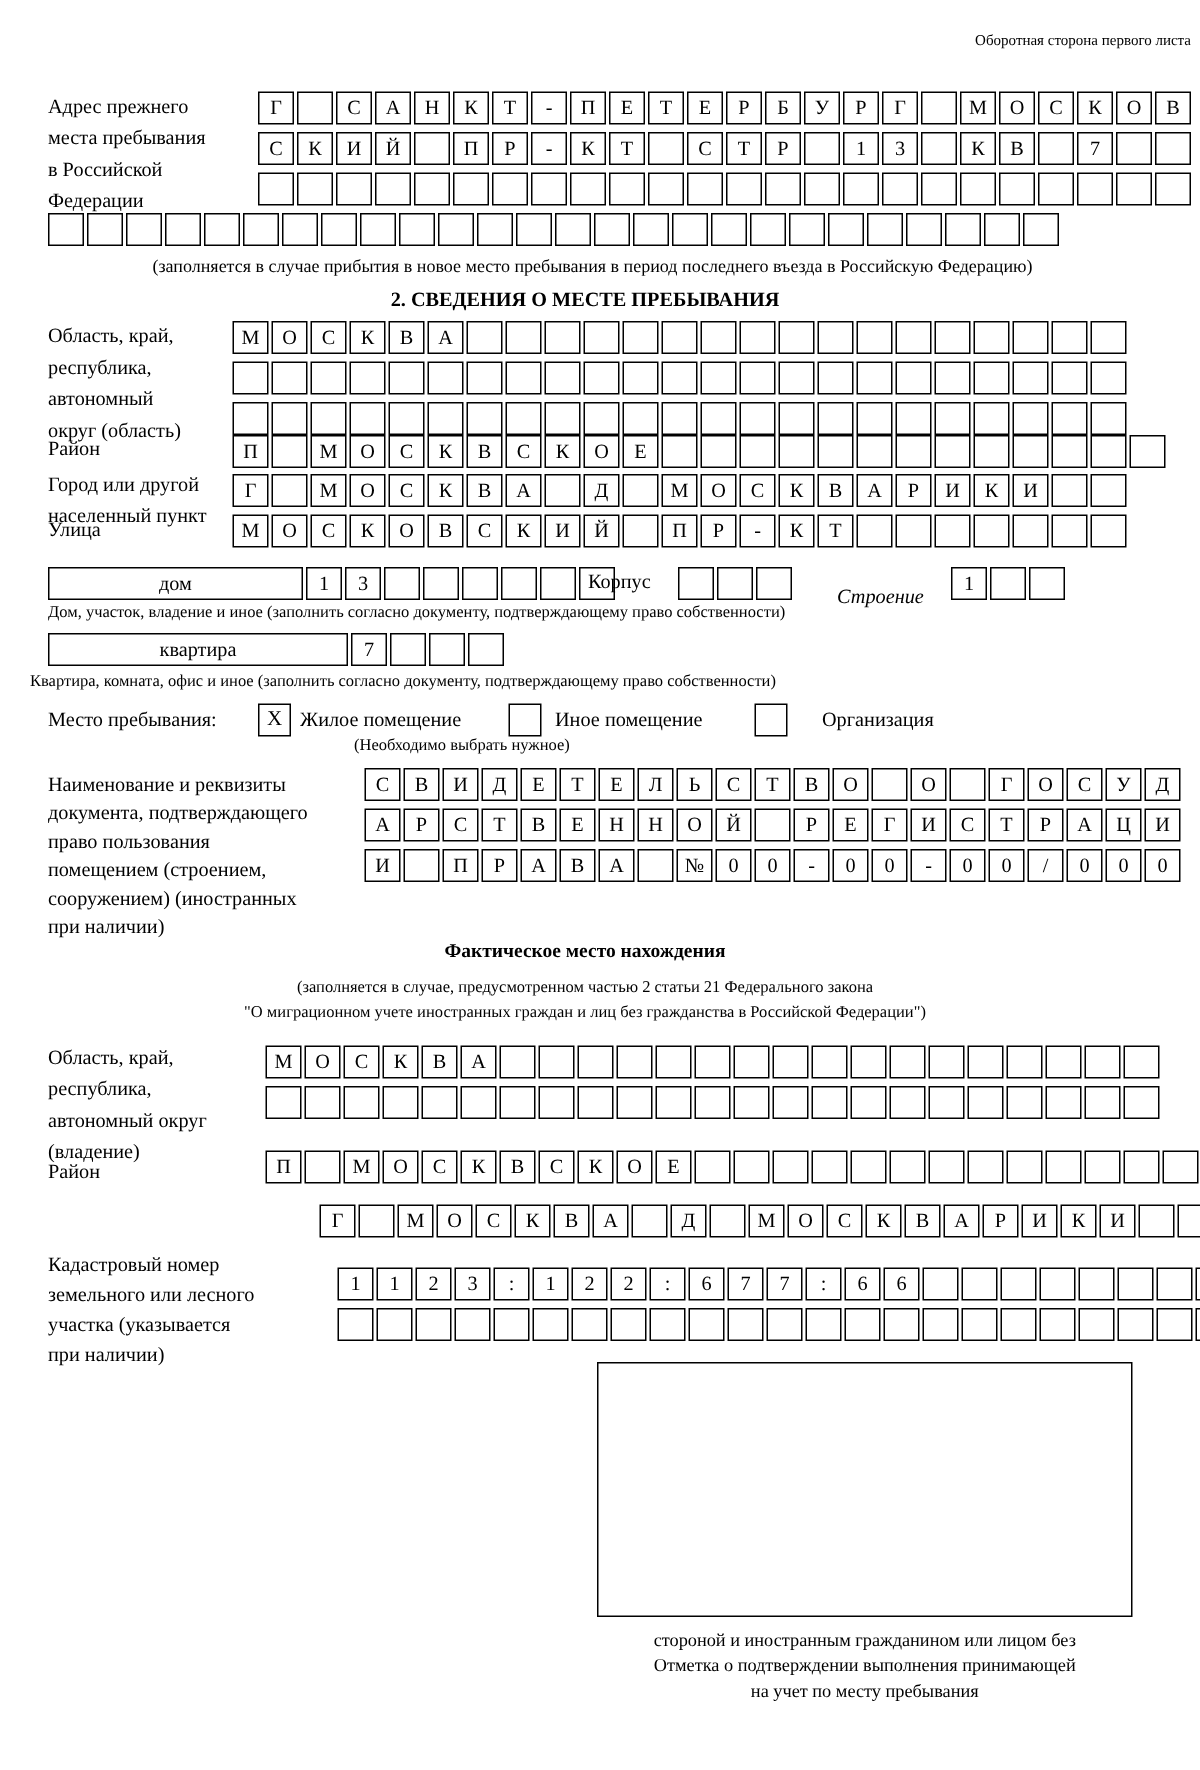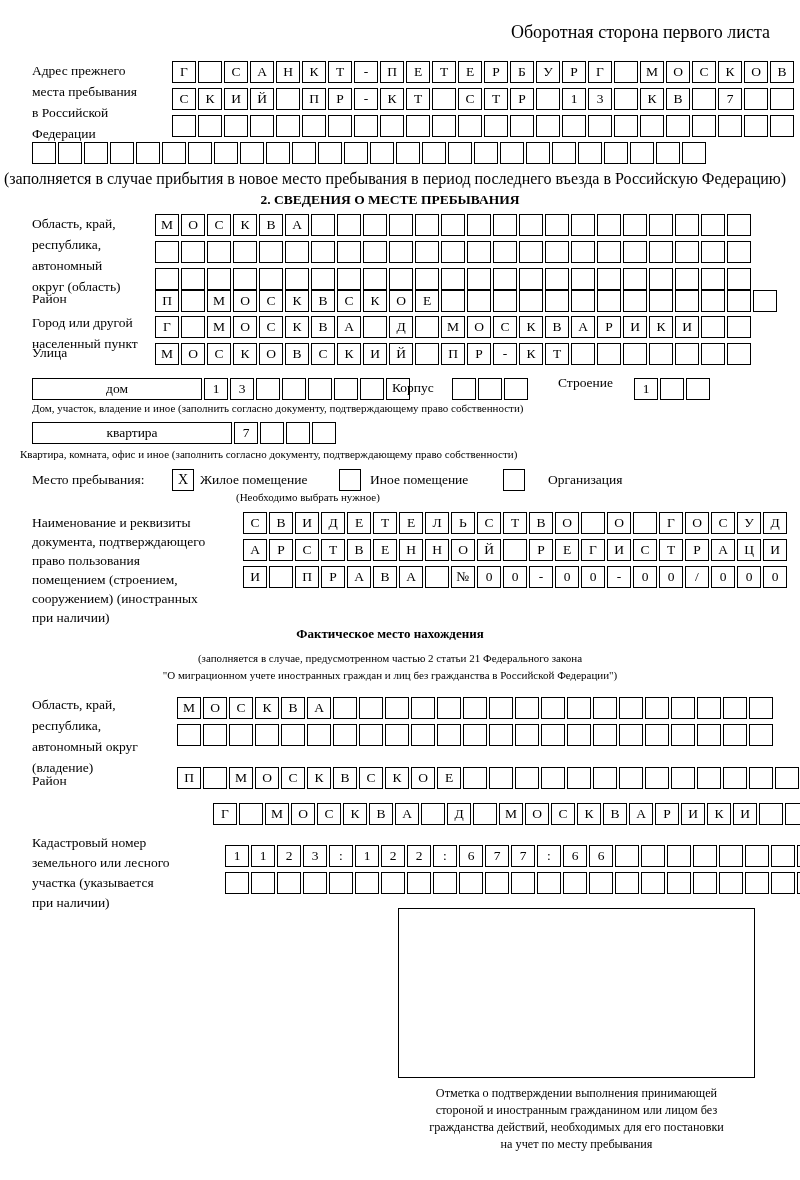--- a/index.html
+++ b/index.html
@@ -18,21 +18,22 @@
   .page {
     position: relative;
     width: 800px;
     height: 1180px;
     overflow: hidden;
   }
   .abs { position: absolute; }
   .hdr-right {
     top: 22px; left: 0; width: 770px;
     text-align: right;
-    font-size: 18px;
+    font-size: 10px;
+    padding-left: 24px;
   }
   .lbl {
     font-size: 13.5px;
     line-height: 21px;
   }
   .center { text-align: center; }
   .bold { font-weight: bold; }
 
   
   .cells {
@@ -67,21 +68,21 @@
     border: 1px solid #000;
     box-sizing: border-box;
     display: inline-block;
     text-align: center;
     line-height: 20px;
     font-size: 14px;
     vertical-align: middle;
   }
 
   .note {
-    font-size: 16px;
+    font-size: 12px;
   }
   .small {
     font-size: 11px;
   }
   .bigbox {
     border: 1px solid #000;
     box-sizing: border-box;
   }
   .tiny-center {
     text-align: center;
@@ -391,21 +392,21 @@
       <div class="cell"></div>
       <div class="cell"></div>
       <div class="cell"></div>
     </div>
   <div class="abs lbl" style="top:377px; left:392px;">Корпус</div>
   <div class="abs cells" id="s2-korpus" style="top:378px; left:452px;">
       <div class="cell"></div>
       <div class="cell"></div>
       <div class="cell"></div>
     </div>
-  <div class="abs lbl" style="top:372px; left:558px;">Строение</div>
+  <div class="abs lbl" style="top:387px; left:558px;font-style:italic;">Строение</div>
   <div class="abs cells" id="s2-stroenie" style="top:378px; left:634px;">
       <div class="cell">1</div>
       <div class="cell"></div>
       <div class="cell"></div>
     </div>
 
   <div class="abs small" style="top:402px; left:32px;">Дом, участок, владение и иное (заполнить согласно документу, подтверждающему право собственности)</div>
 
   <div class="abs wide-label-box" style="top:422px; left:32px; width:200px;">квартира</div>
   <div class="abs cells" id="s2-flat" style="top:422px; left:234px;">
@@ -671,19 +672,18 @@
       <div class="cell"></div>
       <div class="cell"></div>
       <div class="cell"></div>
       <div class="cell"></div>
       <div class="cell"></div>
       <div class="cell"></div>
     </div>
 
   <div class="abs bigbox" style="top:908px; left:398px; width:357px; height:170px;"></div>
   <div class="abs tiny-center" style="top:1085px; left:398px; width:357px;">
+    <div>стороной и иностранным гражданином или лицом без</div>
     <div>Отметка о подтверждении выполнения принимающей</div>
-    <div>стороной и иностранным гражданином или лицом без</div>
-    <div>гражданства действий, необходимых для его постановки</div>
     <div>на учет по месту пребывания</div>
   </div>
 
 </div>
 
 </body></html>

